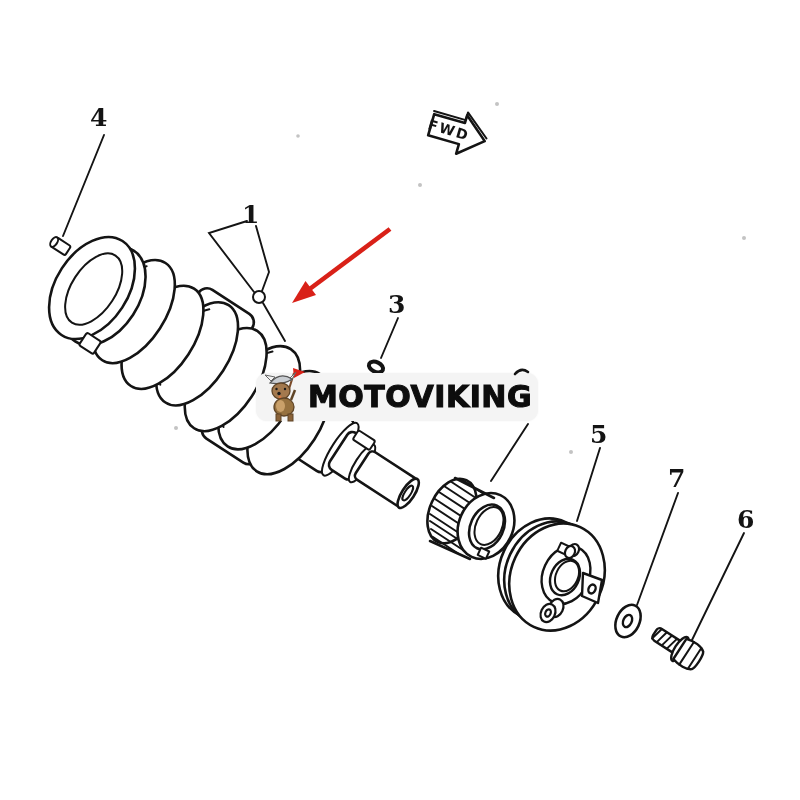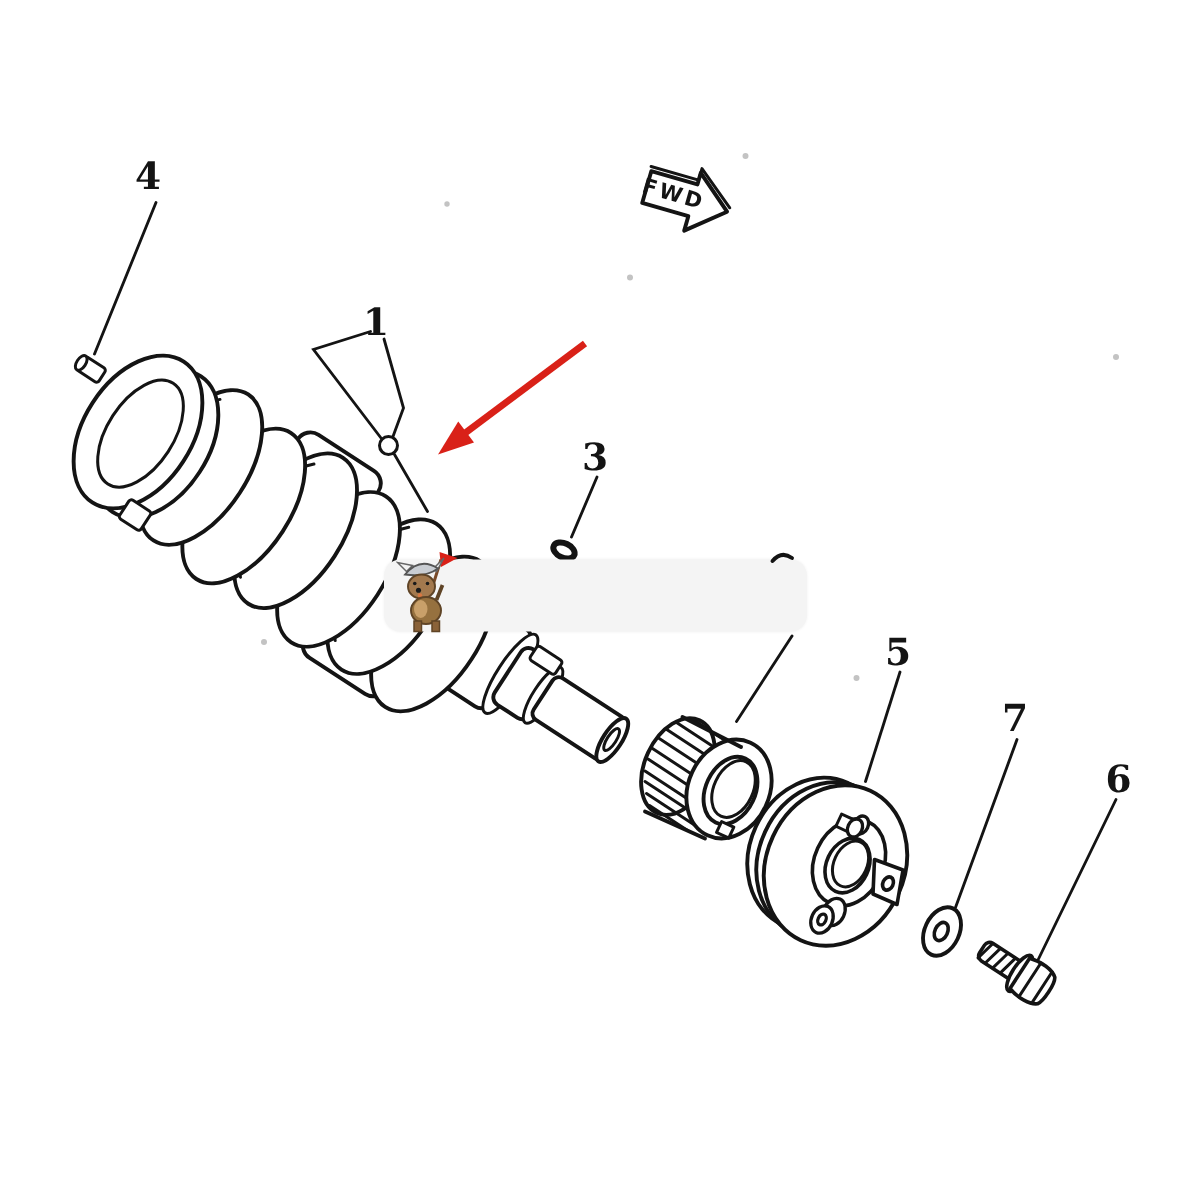--- a/index.html
+++ b/index.html
@@ -169,20 +169,21 @@
       <circle cx="12.5" cy="22" r="1.2" fill="#1a1a1a"></circle>
       <circle cx="21" cy="22" r="1.2" fill="#1a1a1a"></circle>
       <circle cx="15" cy="26.5" r="1.7" fill="#1a1a1a"></circle>
       <circle cx="16" cy="30" r="1.5" fill="#d97742"></circle>
       <ellipse cx="20" cy="40" rx="10" ry="9" fill="#96713f" stroke="#5f4426" stroke-width="1.3"></ellipse>
       <ellipse cx="16.5" cy="39" rx="4.5" ry="6" fill="#c9a06a"></ellipse>
       <path d="M27,33 L31,23" stroke="#5f4426" stroke-width="2.5" fill="none"></path>
       <rect x="12" y="47" width="5" height="7" fill="#8a6238" stroke="#5f4426" stroke-width="1"></rect>
       <rect x="24" y="47" width="5" height="7" fill="#8a6238" stroke="#5f4426" stroke-width="1"></rect>
     </svg>
+    <span class="brand">MOTOVIKING</span>
   </div>
 
   <svg class="tick" style="left:512px;top:364px" width="22" height="14">
     <path d="M3,10 Q9,3 16,8" fill="none" stroke="var(--line,#141414)" stroke-width="2.6" stroke-linecap="round"></path>
   </svg>
 
   <div class="callout" style="left:242px;top:202px">1</div>
   <div class="callout" style="left:388px;top:292px">3</div>
   <div class="callout" style="left:90px;top:105px">4</div>
   <div class="callout" style="left:590px;top:422px">5</div>

